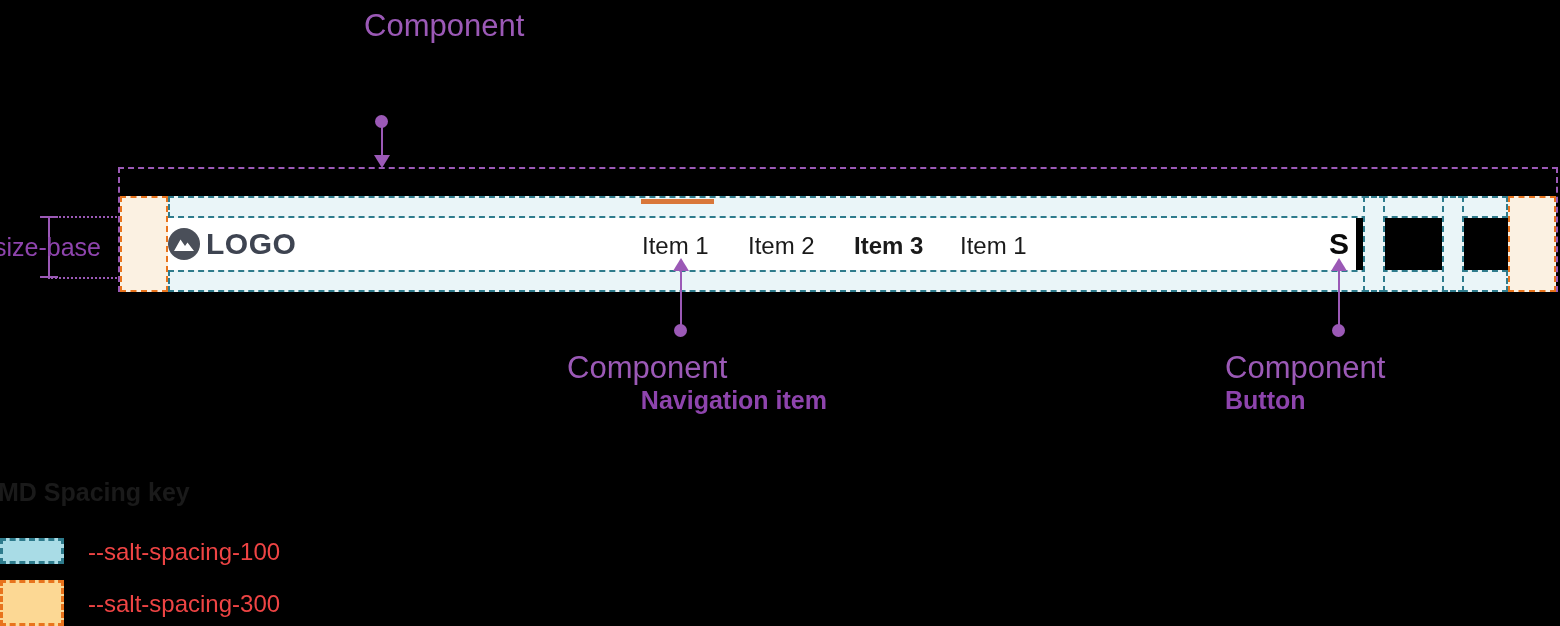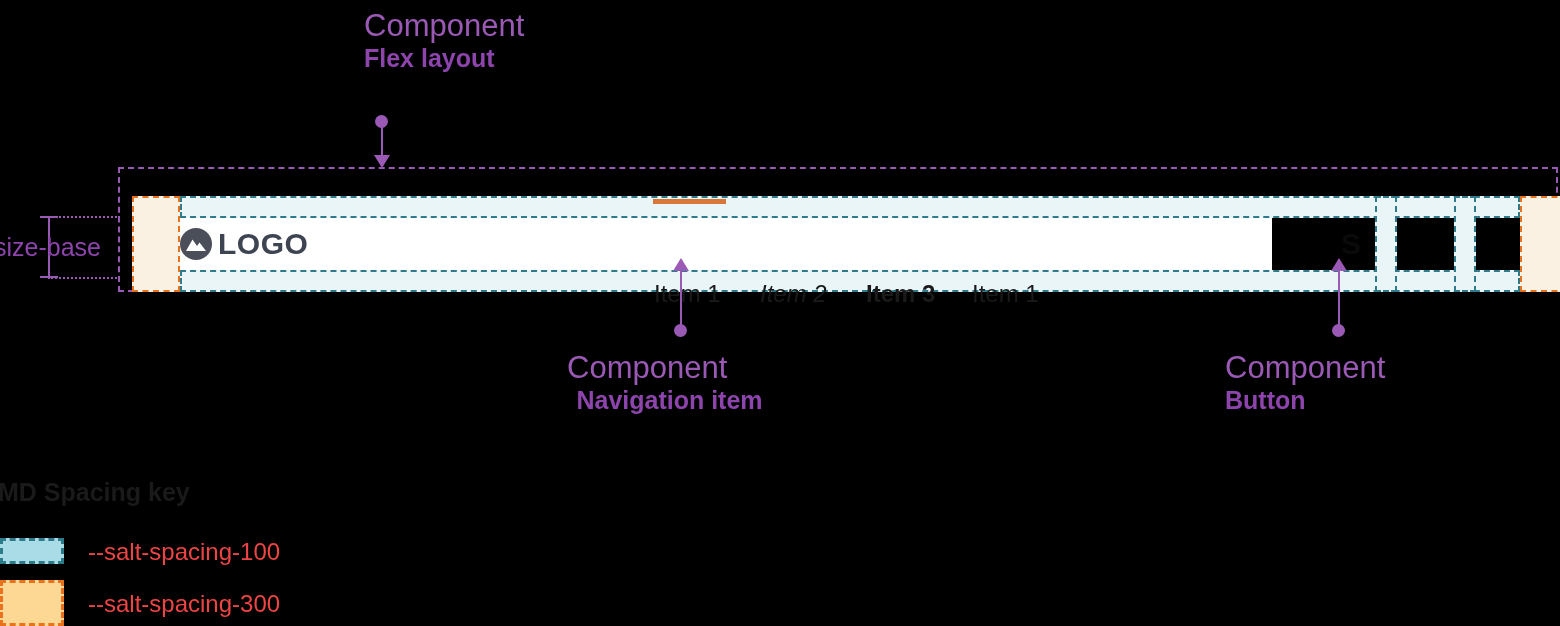--- a/index.html
+++ b/index.html
@@ -112,21 +112,20 @@
     letter-spacing: 0.5px;
   }
 
   
   .nav-item {
     position: absolute;
     color: #1A1A1A;
     font-size: 24px;
     line-height: 30px;
     white-space: nowrap;
-    margin-top: 48px;
   }
   #active-indicator {
     position: absolute;
     height: 5px;
     background: #D9773A;
   }
 
   
   .icon-btn {
     position: absolute;
@@ -180,29 +179,28 @@
     font-size: 24px;
     line-height: 30px;
     white-space: nowrap;
   }
 </style>
 </head>
 <body>
 
 <div class="abs" style="left:364px; top:10px;">
   <div class="anno-line1">Component</div>
-  <div class="anno-line2">Flex layout</div>
 </div>
 <div class="leader-dot" style="left:375px; top:115px;"></div>
 <div class="leader-stem" style="left:381px; top:122px; height:33px;"></div>
 <div class="leader-arrow arrow-down" style="left:374px; top:155px;"></div>
 
 <div id="flex-container-outline" class="abs" style="left:118px; top:167px; width:1440px; height:125px;"></div>
 
-<div id="navbar" class="abs" style="left:132px; top:196px; width:1140px; height:96px;padding-left:41px;">
+<div id="navbar" class="abs" style="left:120px; top:196px; width:1236px; height:96px;padding-left:41px;">
 
   <div class="spacing-300" style="left:0px; top:0px; width:48px; height:96px;"></div>
 
   <div class="spacing-300" style="left:1388px; top:0px; width:48px; height:96px;"></div>
 
   <div class="spacing-100" style="left:48px; top:0px; width:1340px; height:22px;"></div>
 
   <div class="spacing-100" style="left:48px; top:74px; width:1340px; height:22px;"></div>
 
   <div class="spacing-100" style="left:1243px; top:0px; width:22px; height:96px;"></div>
@@ -213,21 +211,21 @@
   <div id="logo-group" style="left:48px; top:31px;">
     <span id="logo-mark">
       <svg width="20" height="14" viewBox="0 0 20 14" aria-hidden="true">
         <path d="M0 14 L6.5 2.5 L11 9 L13.5 5.5 L20 14 Z" fill="#FFFFFF"></path>
       </svg>
     </span>
     <span id="logo-text">LOGO</span>
   </div>
 
   <div class="nav-item" style="left:522px; top:35px;">Item 1</div>
-  <div class="nav-item" style="left:628px; top:35px;font-style:italic;">Item 2</div>
+  <div class="nav-item" style="left:628px; top:35px;">Item 2</div>
   <div class="nav-item" style="left:734px; top:35px;font-weight:bold;">Item 3</div>
   <div class="nav-item" style="left:840px; top:35px;">Item 1</div>
 
   <div class="icon-btn" style="left:1195px; top:22px; width:48px; height:52px;">
     <span class="btn-s-glyph">S</span>
   </div>
 
   <div class="icon-btn" style="left:1265px; top:22px; width:57px; height:52px;">
     <span>
       <svg width="26" height="28" viewBox="0 0 24 26" aria-hidden="true">
@@ -255,21 +253,21 @@
 <div class="dim-rule" style="left:48px; top:277px; width:72px;"></div>
 <div class="dim-cap" style="left:40px; top:216px; width:18px; height:2px;"></div>
 <div class="dim-cap" style="left:40px; top:276px; width:18px; height:2px;"></div>
 <div id="size-base-label" style="left:-6px; top:232px;">size-base</div>
 
 <div class="leader-arrow arrow-up" style="left:673px; top:258px;"></div>
 <div class="leader-stem" style="left:680px; top:271px; height:55px;"></div>
 <div class="leader-dot" style="left:674px; top:324px;"></div>
 <div class="abs" style="left:567px; top:352px; width:260px; text-align:center;">
   <div class="anno-line1" style="text-align:left; margin-left:0;">Component</div>
-  <div class="anno-line2" style="text-align:center; margin-left:-55px;">Navigation item</div>
+  <div class="anno-line2" style="text-align:right; margin-left:-55px;">Navigation item</div>
 </div>
 
 <div class="leader-arrow arrow-up" style="left:1331px; top:258px;"></div>
 <div class="leader-stem" style="left:1338px; top:271px; height:55px;"></div>
 <div class="leader-dot" style="left:1332px; top:324px;"></div>
 <div class="abs" style="left:1225px; top:352px;">
   <div class="anno-line1">Component</div>
   <div class="anno-line2" style="">Button</div>
 </div>
 

